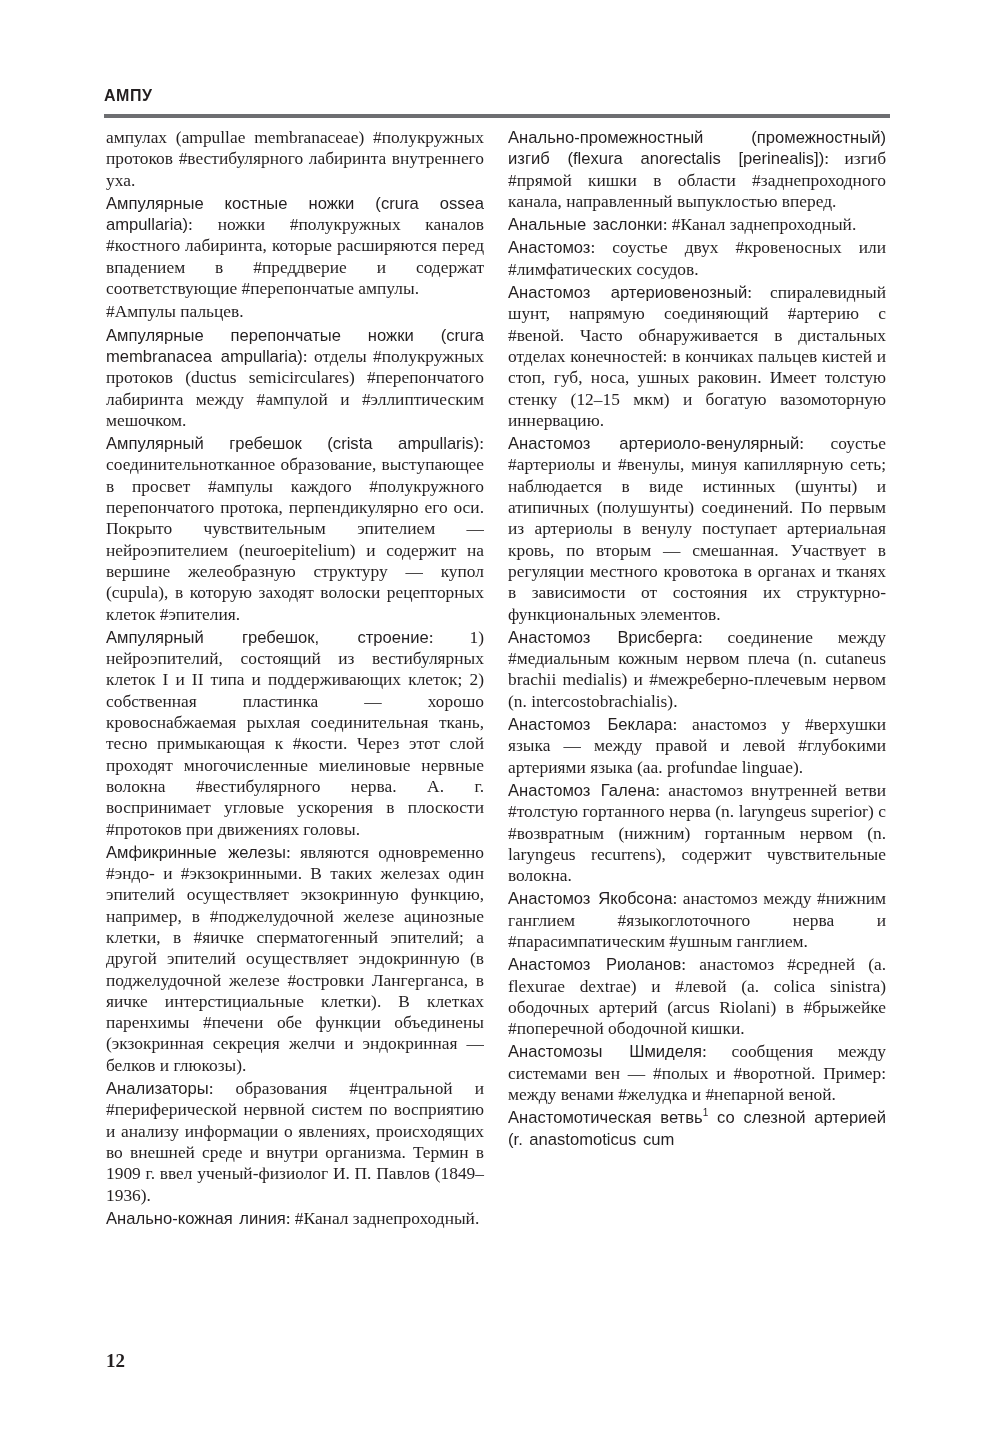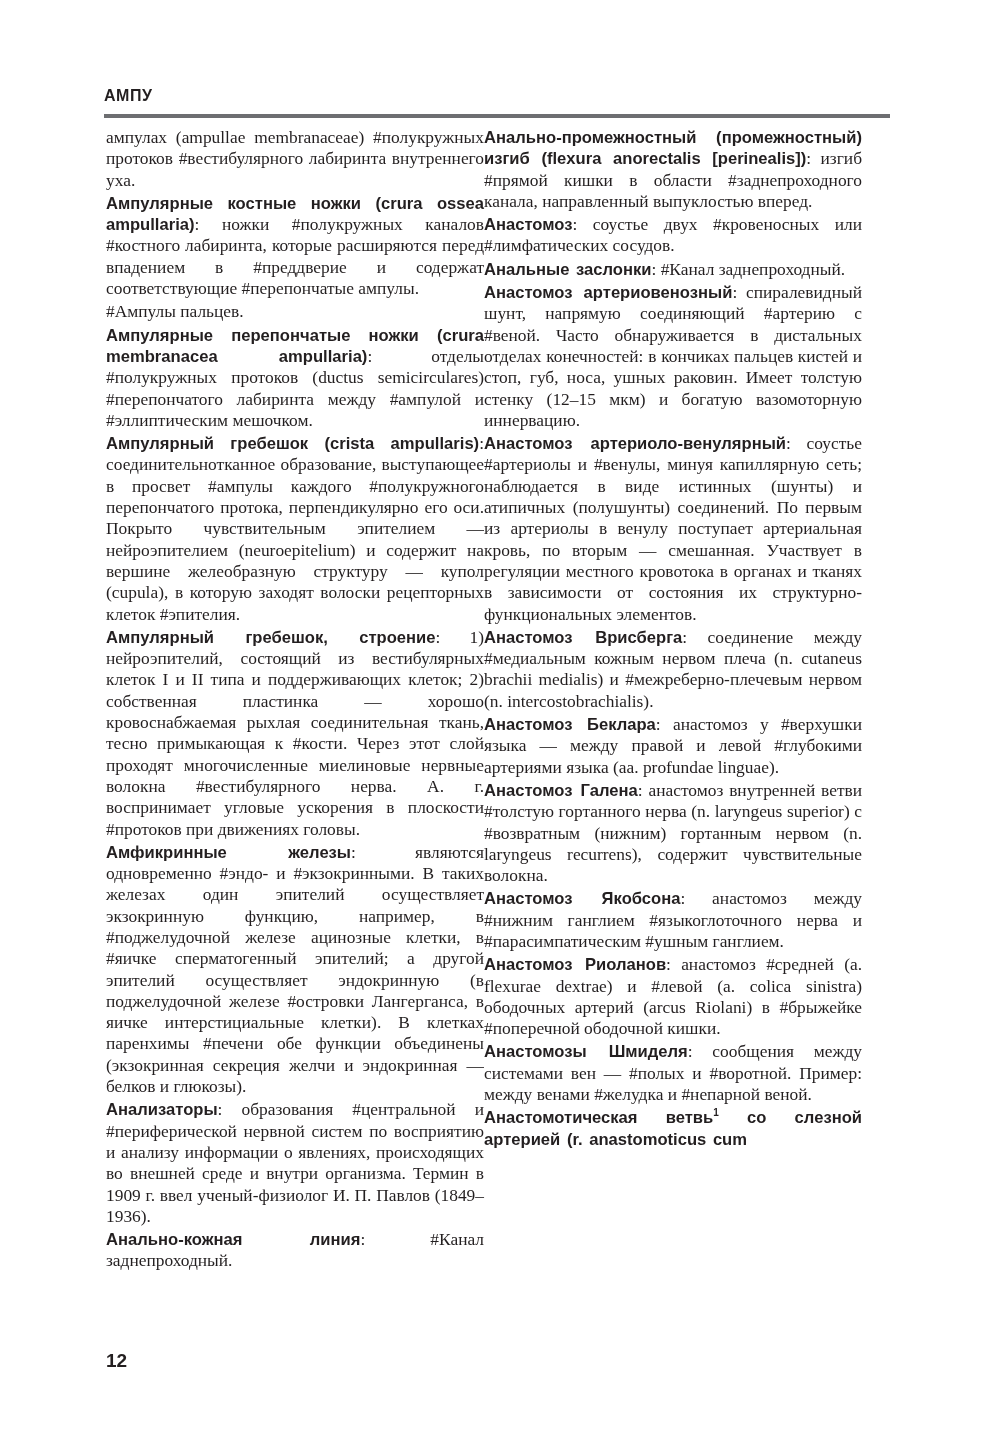--- a/index.html
+++ b/index.html
@@ -9,35 +9,35 @@
     }
     .running-head {
       font-family: "Liberation Sans", sans-serif; font-weight: bold; font-size: 16px;
       letter-spacing: 0.5px; line-height: 24px; margin: 0;
     }
     .header-rule {
       height: 4px; background: #6d6e71; margin-top: 6px; width: 786px;
     }
     .columns {
       position: absolute; top: 127px; left: 106px; width: 780px;
-      display: flex; 
+      display: flex; justify-content: space-between;
     }
     .col { width: 378px; }
     .entry {
       font-family: "Liberation Serif", serif; font-size: 17.4px; line-height: 21.3px;
       text-align: justify; margin: 0 0 2px 0; hyphens: manual;
     }
     .entry .term {
-      font-family: "Liberation Sans", sans-serif; font-weight: bold; font-size: 16.6px;
+      font-family: "Liberation Sans", sans-serif; font-weight: normal; font-size: 16.6px;
       word-spacing: 2px;
     }
     .entry .sup { font-size: 10px; vertical-align: super; line-height: 0; }
     .folio {
       position: absolute; left: 106px; top: 1350px;
-      font-family: Liberation Sans, sans-serif; font-weight: bold; font-size: 19px;
+      font-family: Liberation Serif, serif; font-weight: bold; font-size: 19px;
     }
   </style>
 </head>
 <body>
 
 <div class="page-header">
   <h1 class="running-head">АМПУ</h1>
   <div class="header-rule"></div>
 </div>
 
@@ -48,22 +48,22 @@
       <p class="entry"><span class="body">#Ампулы пальцев.</span></p>
       <p class="entry"><span class="term">Ампулярные перепончатые ножки (crura membranacea ampullaria)</span><span class="body">: отделы #полукружных протоков (ductus semicirculares) #перепончатого лабиринта между #ампулой и #эллиптическим мешочком.</span></p>
       <p class="entry"><span class="term">Ампулярный гребешок (crista ampullaris)</span><span class="body">: соединительнотканное образование, выступающее в просвет #ампулы каждого #полукружного перепончатого протока, перпендикулярно его оси. Покрыто чувствительным эпителием — нейроэпителием (neuroepitelium) и содержит на вершине желеобразную структуру — купол (cupula), в которую заходят волоски рецепторных клеток #эпителия.</span></p>
       <p class="entry"><span class="term">Ампулярный гребешок, строение</span><span class="body">: 1) нейроэпителий, состоящий из вестибулярных клеток I и II типа и поддерживающих клеток; 2) собственная пластинка — хорошо кровоснабжаемая рыхлая соединительная ткань, тесно примыкающая к #кости. Через этот слой проходят многочисленные миелиновые нервные волокна #вестибулярного нерва. А. г. воспринимает угловые ускорения в плоскости #протоков при движениях головы.</span></p>
       <p class="entry"><span class="term">Амфикринные железы</span><span class="body">: являются одновременно #эндо- и #экзокринными. В таких железах один эпителий осуществляет экзокринную функцию, например, в #поджелудочной железе ацинозные клетки, в #яичке сперматогенный эпителий; а другой эпителий осуществляет эндокринную (в поджелудочной железе #островки Лангерганса, в яичке интерстициальные клетки). В клетках паренхимы #печени обе функции объединены (экзокринная секреция желчи и эндокринная — белков и глюкозы).</span></p>
       <p class="entry"><span class="term">Анализаторы</span><span class="body">: образования #центральной и #периферической нервной систем по восприятию и анализу информации о явлениях, происходящих во внешней среде и внутри организма. Термин в 1909 г. ввел ученый-физиолог И. П. Павлов (1849–1936).</span></p>
       <p class="entry"><span class="term">Анально-кожная линия</span><span class="body">: #Канал заднепроходный.</span></p>
     </div>
   <div class="col">
       <p class="entry"><span class="term">Анально-промежностный (промежностный) изгиб (flexura anorectalis [perinealis])</span><span class="body">: изгиб #прямой кишки в области #заднепроходного канала, направленный выпуклостью вперед.</span></p>
+      <p class="entry"><span class="term">Анальные заслонки</span><span class="body">: #Канал заднепроходный.</span></p>
       <p class="entry"><span class="term">Анастомоз</span><span class="body">: соустье двух #кровеносных или #лимфатических сосудов.</span></p>
-      <p class="entry"><span class="term">Анальные заслонки</span><span class="body">: #Канал заднепроходный.</span></p>
       <p class="entry"><span class="term">Анастомоз артериовенозный</span><span class="body">: спиралевидный шунт, напрямую соединяющий #артерию с #веной. Часто обнаруживается в дистальных отделах конечностей: в кончиках пальцев кистей и стоп, губ, носа, ушных раковин. Имеет толстую стенку (12–15 мкм) и богатую вазомоторную иннервацию.</span></p>
       <p class="entry"><span class="term">Анастомоз артериоло-венулярный</span><span class="body">: соустье #артериолы и #венулы, минуя капиллярную сеть; наблюдается в виде истинных (шунты) и атипичных (полушунты) соединений. По первым из артериолы в венулу поступает артериальная кровь, по вторым — смешанная. Участвует в регуляции местного кровотока в органах и тканях в зависимости от состояния их структурно-функциональных элементов.</span></p>
       <p class="entry"><span class="term">Анастомоз Врисберга</span><span class="body">: соединение между #медиальным кожным нервом плеча (n. cutaneus brachii medialis) и #межреберно-плечевым нервом (n. intercostobrachialis).</span></p>
       <p class="entry"><span class="term">Анастомоз Беклара</span><span class="body">: анастомоз у #верхушки языка — между правой и левой #глубокими артериями языка (aa. profundae linguae).</span></p>
       <p class="entry"><span class="term">Анастомоз Галена</span><span class="body">: анастомоз внутренней ветви #толстую гортанного нерва (n. laryngeus superior) с #возвратным (нижним) гортанным нервом (n. laryngeus recurrens), содержит чувствительные волокна.</span></p>
       <p class="entry"><span class="term">Анастомоз Якобсона</span><span class="body">: анастомоз между #нижним ганглием #языкоглоточного нерва и #парасимпатическим #ушным ганглием.</span></p>
       <p class="entry"><span class="term">Анастомоз Риоланов</span><span class="body">: анастомоз #средней (a. flexurae dextrae) и #левой (a. colica sinistra) ободочных артерий (arcus Riolani) в #брыжейке #поперечной ободочной кишки.</span></p>
       <p class="entry"><span class="term">Анастомозы Шмиделя</span><span class="body">: сообщения между системами вен — #полых и #воротной. Пример: между венами #желудка и #непарной веной.</span></p>
       <p class="entry"><span class="term">Анастомотическая ветвь<span class="sup">1</span> со слезной артерией (r. anastomoticus cum</span></p>
     </div>

